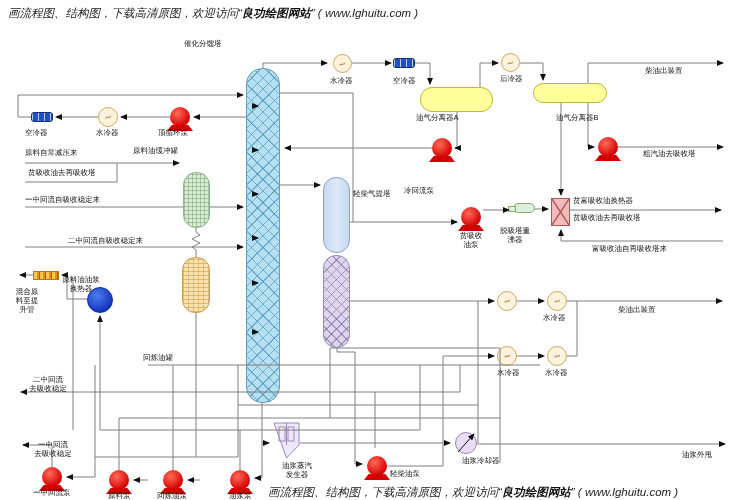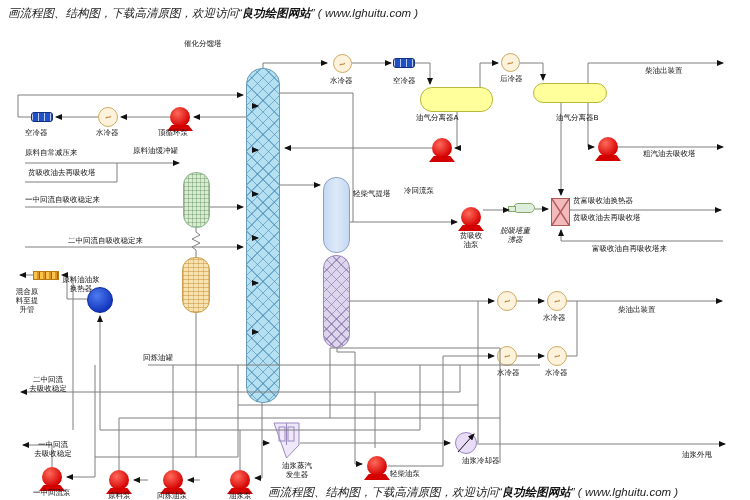--- a/index.html
+++ b/index.html
@@ -229,21 +229,21 @@
   <div class="lbl" style="left:393px;top:76px;">空冷器</div>
   <div class="lbl" style="left:416px;top:113px;">油气分离器A</div>
   <div class="lbl" style="left:500px;top:74px;">后冷器</div>
   <div class="lbl" style="left:556px;top:113px;">油气分离器B</div>
   <div class="lbl" style="left:645px;top:66px;">柴油出装置</div>
   <div class="lbl" style="left:643px;top:149px;">粗汽油去吸收塔</div>
   <div class="lbl" style="left:404px;top:153px;margin-top:33px;">冷回流泵</div>
   <div class="lbl" style="left:353px;top:189px;">轻柴气提塔</div>
   <div class="lbl c" style="left:450px;top:231px;width:42px;">贫吸收
 油泵</div>
-  <div class="lbl c" style="left:496px;top:226px;width:38px;font-style:italic;">脱吸塔重
+  <div class="lbl c" style="left:496px;top:226px;width:38px;">脱吸塔重
 沸器</div>
   <div class="lbl" style="left:573px;top:196px;">贫富吸收油换热器</div>
   <div class="lbl" style="left:573px;top:213px;">贫吸收油去再吸收塔</div>
   <div class="lbl" style="left:592px;top:244px;">富吸收油自再吸收塔来</div>
   <div class="lbl" style="left:618px;top:305px;">柴油出装置</div>
   <div class="lbl" style="left:543px;top:313px;">水冷器</div>
   <div class="lbl" style="left:497px;top:368px;">水冷器</div>
   <div class="lbl" style="left:545px;top:368px;">水冷器</div>
   <div class="lbl c" style="left:58px;top:275px;width:46px;">原料油油浆
 换热器</div>

